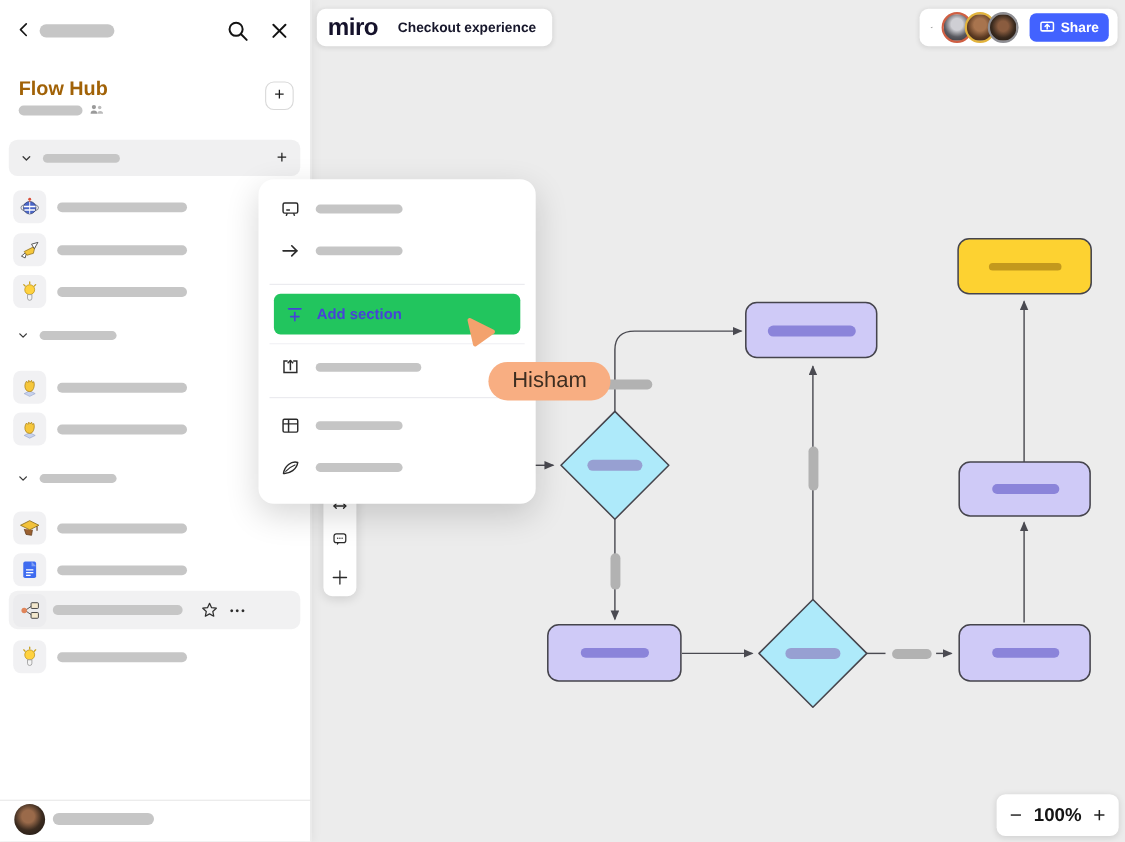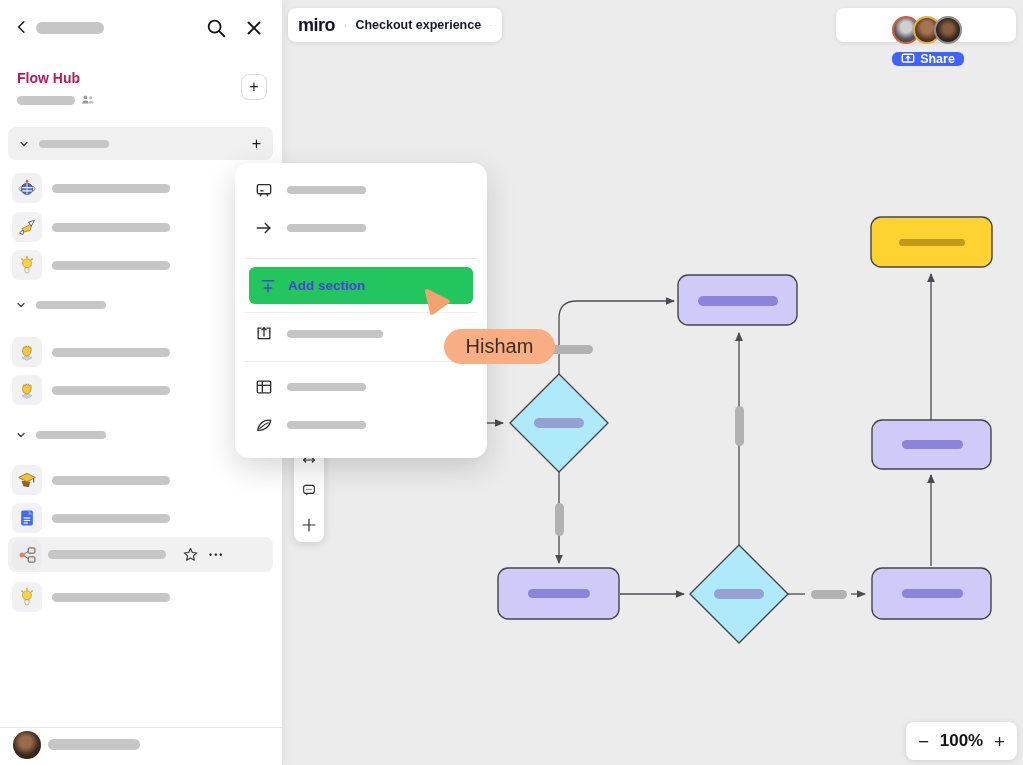--- a/index.html
+++ b/index.html
@@ -10,41 +10,41 @@
   #canvas{position:absolute;inset:0;background:#ececec;}
   #flow-svg{position:absolute;left:0;top:0;}
   
   #tool-strip{position:absolute;left:294px;top:430px;width:30px;height:112px;background:#fff;
       border-radius:8px;box-shadow:0 2px 10px rgba(0,0,0,.14);z-index:10;}
   .tool-ic{position:absolute;left:7px;width:16px;height:16px;color:#2b2b2b;}
   
   .bar-pill{position:absolute;top:8px;height:34px;background:#fff;border-radius:8px;
       box-shadow:0 1px 5px rgba(0,0,0,.10);display:flex;align-items:center;z-index:30;}
   #bar-left{left:288px;width:214px;padding:0 10px;box-sizing:border-box;gap:9px;}
-  #miro-logo{font-size:18px;font-weight:800;letter-spacing:-.5px;color:#15122b;}
+  #miro-logo{font-size:22px;font-weight:800;letter-spacing:-.5px;color:#15122b;}
   #board-title{font-size:12.5px;font-weight:700;color:#17172b;white-space:nowrap;}
-  #bar-right{left:836px;width:180px;padding:0 8px 0 10px;box-sizing:border-box;gap:8px;flex-direction:column;}
+  #bar-right{left:836px;width:180px;padding:0 8px 0 10px;box-sizing:border-box;gap:8px;}
   .av{width:24px;height:24px;border-radius:50%;box-sizing:content-box;}
   .av+.av{margin-left:-7px;}
   .av1{border:2px solid #cf5f43;background:radial-gradient(circle at 50% 38%,#cfcfd4 0 28%,#5a5a60 60%,#2f2f35);}
   .av2{border:2px solid #e2b33c;background:radial-gradient(circle at 50% 40%,#a8744e 0 30%,#5c3a22 62%,#241a12);}
   .av3{border:2px solid #8f8f94;background:radial-gradient(circle at 50% 45%,#8a5c3f 0 26%,#3a2a1e 58%,#15100c);}
   #share-btn{margin-left:2px;height:26px;padding:0 9px;border-radius:6px;background:#4262ff;color:#fff;
       display:flex;align-items:center;gap:5px;font-size:12.5px;font-weight:700;border:none;}
   
   #zoom-ctl{position:absolute;left:906px;top:722px;width:111px;height:38px;background:#fff;border-radius:8px;
       box-shadow:0 1px 6px rgba(0,0,0,.12);display:flex;align-items:center;justify-content:space-between;
       padding:0 12px;box-sizing:border-box;z-index:30;}
   .zoom-btn{font-size:19px;color:#1f1f1f;line-height:1;font-weight:400;}
   #zoom-level{font-size:17px;font-weight:700;color:#151515;}
   
   #sidebar{position:absolute;left:0;top:0;width:283px;height:765px;background:#fff;z-index:20;
       border-right:1px solid #e6e6e6;box-shadow:2px 0 8px rgba(0,0,0,.05);box-sizing:border-box;}
   .sb-iconbtn{position:absolute;width:22px;height:22px;color:#161616;}
-  #sb-title{position:absolute;left:17px;top:70px;font-size:14px;font-weight:700;color:#be185d;}
+  #sb-title{position:absolute;left:17px;top:70px;font-size:18px;font-weight:700;color:#a16207;}
   #sb-add-btn{position:absolute;left:241px;top:74px;width:26px;height:26px;border:1px solid #d9d9d9;border-radius:8px;
       background:#fff;display:flex;align-items:center;justify-content:center;font-size:16px;color:#1c1c1c;box-sizing:border-box;}
   #sb-section1{position:absolute;left:8px;top:127px;width:265px;height:33px;background:#f0f0f1;border-radius:8px;
       display:flex;align-items:center;padding:0 12px 0 10px;box-sizing:border-box;}
   .chev{width:12px;height:12px;color:#3a3a3a;flex:0 0 auto;}
   .sb-row{position:absolute;left:12px;display:flex;align-items:center;}
   .icon-tile{width:30px;height:30px;border-radius:7px;background:#f1f1f3;display:flex;align-items:center;justify-content:center;flex:0 0 auto;}
   .icon-tile svg{width:20px;height:20px;}
   .sb-row .sk{margin-left:10px;width:118px;height:9px;}
   .sb-sec{position:absolute;left:15px;display:flex;align-items:center;}

